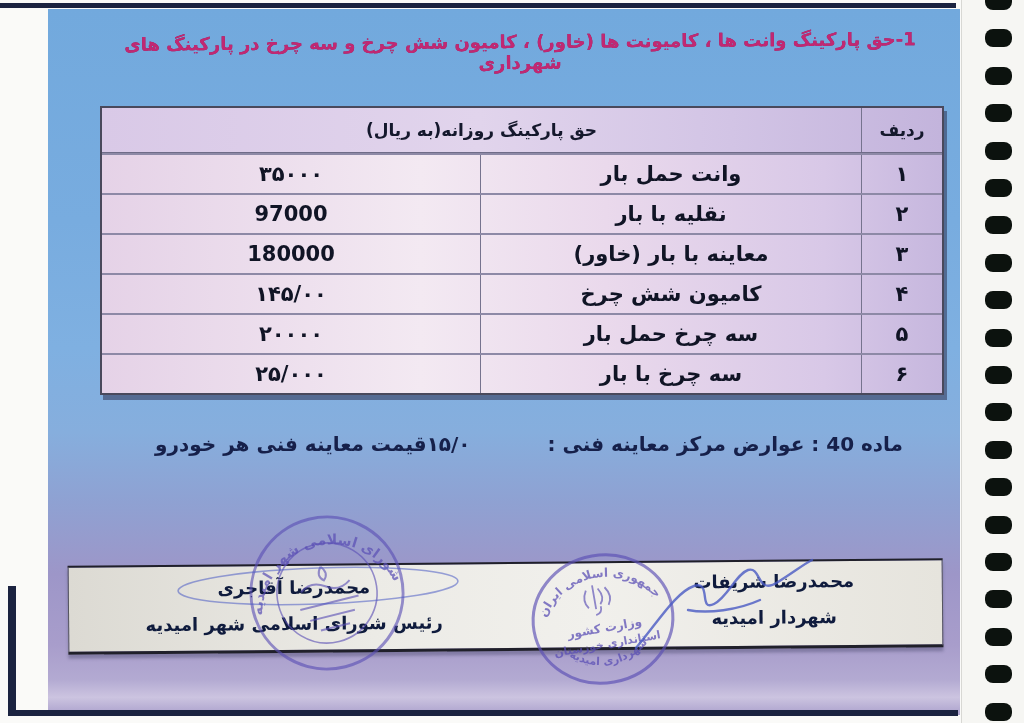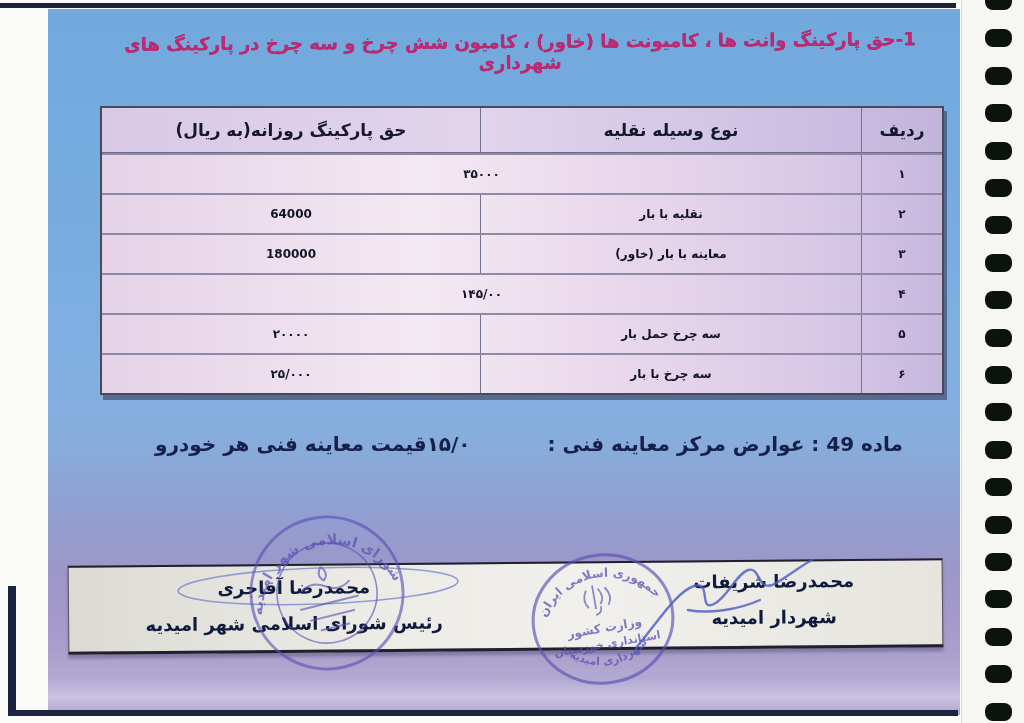--- a/index.html
+++ b/index.html
@@ -39,21 +39,21 @@
     direction:rtl;
     border:2px solid #49495c;
     box-shadow:3px 5px 0 rgba(40,40,70,.5);
     background:#ddd0e8;
   }
   .t-row{display:flex;height:38px;border-top:2px solid #8d89a6;
     background:linear-gradient(to left,#c6b7de 0%,#d8c8e7 14%,#ead9ec 40%,#f3e9f2 62%,#e5d2e7 100%);}
   .t-row.header{height:44px;border-top:none;border-bottom:1px solid #6f6c88;
     background:linear-gradient(to left,#c3b4dc 0%,#d2c4e5 25%,#e1d4ec 55%,#d9c9e7 100%);}
   .t-cell{display:flex;align-items:center;justify-content:center;
-    color:#101425;font-weight:700;font-size:12px;}
+    color:#101425;font-weight:700;font-size:21px;}
   .c-no{width:80px;border-left:1px solid #76738e;}
   .c-vehicle{width:380px;border-left:1px solid #76738e;}
   .c-fee{flex:1;}
   .header .t-cell{font-size:17px;color:#14182c;}
 
   
   .article-line{
     position:absolute;left:155px;top:432px;width:748px;
     direction:rtl;display:flex;justify-content:space-between;
     color:#16204a;font-size:20px;font-weight:700;
@@ -110,55 +110,56 @@
     <div class="hole" style="top: 627.8px;"></div>
     <div class="hole" style="top: 665.2px;"></div>
     <div class="hole" style="top: 702.6px;"></div>
   </div>
 
 <div class="doc-title">1-حق پارکینگ وانت ها ، کامیونت ها (خاور) ، کامیون شش چرخ و سه چرخ در پارکینگ های شهرداری</div>
 
 <div class="doc-table">
   <div class="t-row header">
     <div class="t-cell c-no">ردیف</div>
-    <div class="t-cell c-vehicle">نوع وسیله نقلیه</div>
     <div class="t-cell c-fee">حق پارکینگ روزانه(به ریال)</div>
   </div>
   <div class="t-row">
     <div class="t-cell c-no">۱</div>
+    <div class="t-cell c-vehicle">وانت حمل بار</div>
     <div class="t-cell c-fee">۳۵۰۰۰</div>
   </div>
   <div class="t-row">
     <div class="t-cell c-no">۲</div>
     <div class="t-cell c-vehicle">نقلیه با بار</div>
-    <div class="t-cell c-fee">64000</div>
+    <div class="t-cell c-fee">97000</div>
   </div>
   <div class="t-row">
     <div class="t-cell c-no">۳</div>
     <div class="t-cell c-vehicle">معاینه با بار (خاور)</div>
     <div class="t-cell c-fee">180000</div>
   </div>
   <div class="t-row">
     <div class="t-cell c-no">۴</div>
+    <div class="t-cell c-vehicle">کامیون شش چرخ</div>
     <div class="t-cell c-fee">۱۴۵/۰۰</div>
   </div>
   <div class="t-row">
     <div class="t-cell c-no">۵</div>
     <div class="t-cell c-vehicle">سه چرخ حمل بار</div>
     <div class="t-cell c-fee">۲۰۰۰۰</div>
   </div>
   <div class="t-row">
     <div class="t-cell c-no">۶</div>
     <div class="t-cell c-vehicle">سه چرخ با بار</div>
     <div class="t-cell c-fee">۲۵/۰۰۰</div>
   </div>
 </div>
 
 <div class="article-line">
-  <span>ماده 49 : عوارض مرکز معاینه فنی :</span>
+  <span>ماده 40 : عوارض مرکز معاینه فنی :</span>
   <span>۱۵/۰قیمت معاینه فنی هر خودرو</span>
 </div>
 
 <div class="sig-strip">
   <div class="sig-block sig-right">
     <div>محمدرضا شریفات</div>
     <div>شهردار امیدیه</div>
   </div>
   <div class="sig-block sig-left">
     <div>محمدرضا آقاجری</div>

